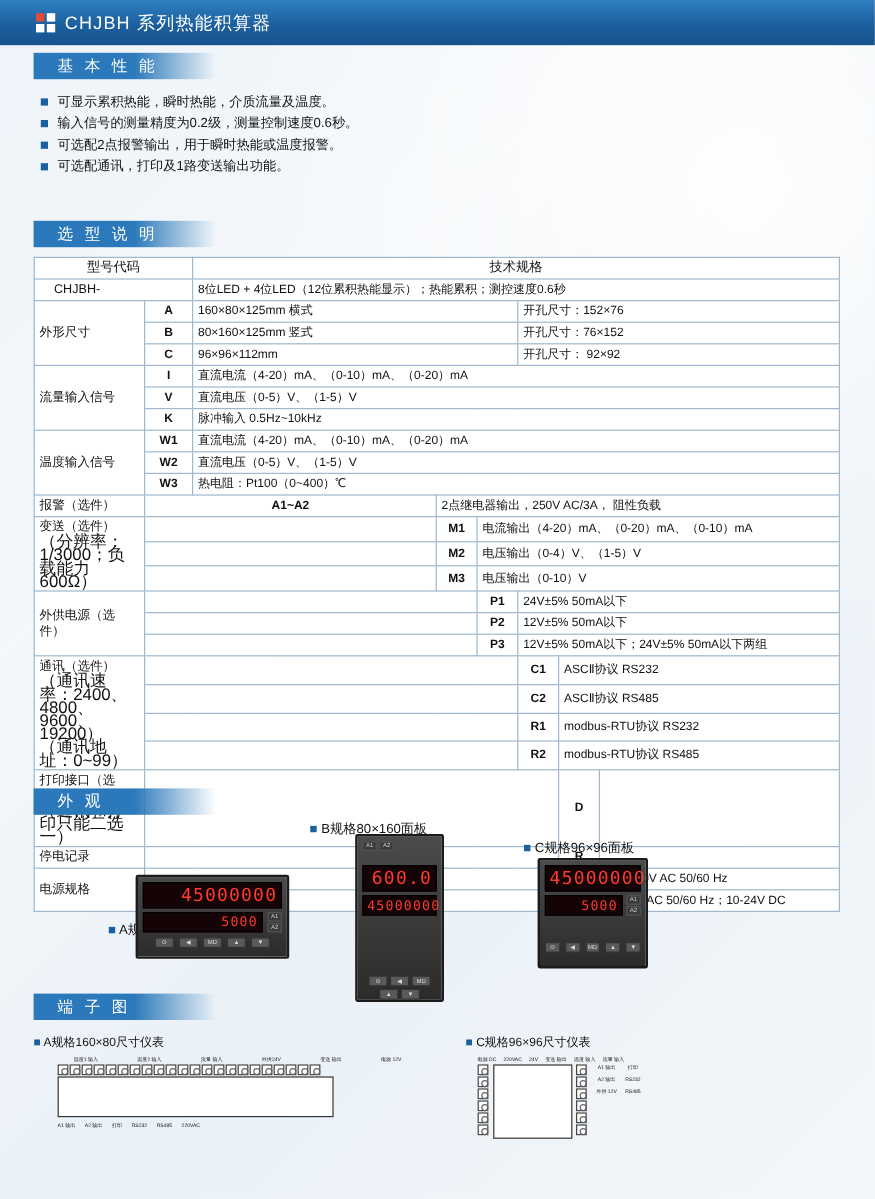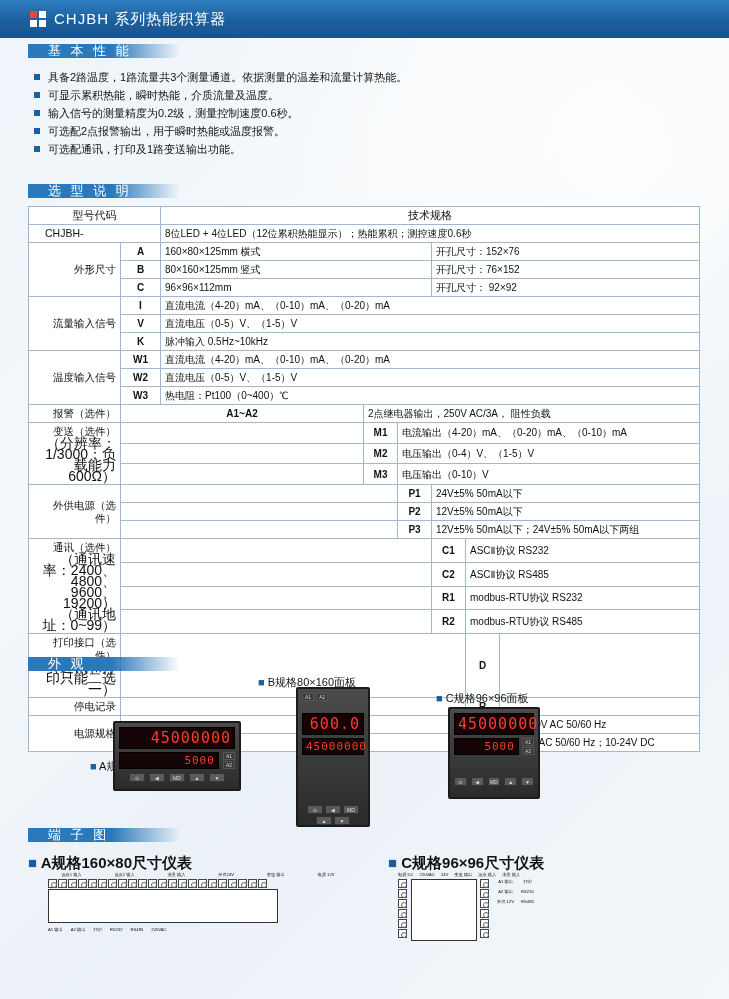--- a/index.html
+++ b/index.html
@@ -36,21 +36,21 @@
     content:""; position:absolute; inset:0;
     background:
       radial-gradient(circle at 85% 12%, rgba(255,255,255,.9) 0%, rgba(236,243,249,0) 40%),
       linear-gradient(135deg,#eef4f9 0%, #f5f8fb 30%, #eaf1f7 60%, #f3f7fa 100%);
     z-index:0;
   }
   .content { position:relative; z-index:1; }
 
   
   .sec-head {
-    margin:0 0 0 28px; width:152px; height:14px;
+    margin:0 0 0 28px; width:152px; height:22px;
     background:linear-gradient(90deg,#2b79ba 0%, #2b79ba 55%, rgba(43,121,186,0) 100%);
     color:#fff; font-size:13px; letter-spacing:3px;
     display:flex; align-items:center; padding-left:20px;
   }
   .sec-wrap { position:absolute; left:0; width:729px; }
 
   
   .bullets { margin:10px 0 0 34px; }
   .bullets li {
     list-style:none; font-size:11px; line-height:18px; color:#111;
@@ -59,21 +59,21 @@
   .bullets li:before{
     content:""; position:absolute; left:0; top:6px; width:6px; height:6px; background:#1a5fa0;
   }
   ul { margin:0; padding:0; }
 
   
   table.spec { border-collapse:collapse; margin-left:28px; width:672px; font-size:10px; }
   table.spec td {
     border:1px solid #9fb8ce; padding:2px 4px; background:#fff; height:17px; line-height:13px;
   }
-  td.lbl { background:#dfe9f2; text-align:right; width:92px; font-size:10.5px; }
+  td.lbl { background:#dfe9f2; text-align:left; width:92px; font-size:10.5px; }
   td.code { background:#fff; text-align:center; width:24px; font-weight:bold; }
   td.hdr { background:#c9dcea; text-align:center; font-weight:normal; font-size:11px; }
   .sub { font-size:14px; display:block; line-height:11px; }
 
   
   .appear-box { margin:8px 0 0 28px; width:672px; height:150px; position:relative; }
   .cap { font-size:11px; position:absolute; }
   .cap:before{ content:"■ "; color:#1a5fa0; }
 
   .panelA { position:absolute; left:85px; top:42px; width:128px; height:70px;
@@ -87,21 +87,21 @@
     letter-spacing:1px; text-align:right; padding:1px 3px; }
   .lcd.big { font-size:15px; }
   .lcd.small { font-size:11px; }
   .ledtag { background:#3a3a3a; color:#cfcfcf; font-size:5px; padding:0 2px; border:1px solid #555; }
   .btnrow { display:flex; gap:4px; margin-top:4px; justify-content:center; }
   .kbtn { width:16px; height:9px; background:#5a5a5a; border:1px solid #333; border-radius:1px;
     color:#ddd; font-size:5px; text-align:center; line-height:9px; }
 
   
   .term-box { margin:8px 0 0 28px; width:672px; height:122px; position:relative; }
-  .tcap { font-size:15px; position:absolute;font-weight:bold; }
+  .tcap { font-size:10px; position:absolute; }
   .tcap:before{ content:"■ "; color:#1a5fa0; }
   .diagram { position:absolute; }
   .tinytxt { font-size:4.2px; color:#111; line-height:5px; text-align:center; }
   .pinrow { display:flex; }
   .pin { width:9px; height:9px; border:1px solid #444; background:#fff; margin-right:1px;
     position:relative; }
   .pin:after{ content:""; position:absolute; left:2px; top:2px; width:4px; height:4px;
     border:1px solid #666; border-radius:50%; }
   .blockbox { border:1px solid #333; background:#fff; }
 </style>
@@ -117,21 +117,20 @@
   </div>
   <h1>CHJBH 系列热能积算器</h1>
 </div>
 
 <div class="page">
 <div class="content">
 
   <div class="sec-wrap" style="top:6px;">
     <div class="sec-head">基 本 性 能</div>
     <ul class="bullets">
-      <li>具备2路温度，1路流量共3个测量通道。依据测量的温差和流量计算热能。</li>
       <li>可显示累积热能，瞬时热能，介质流量及温度。</li>
       <li>输入信号的测量精度为0.2级，测量控制速度0.6秒。</li>
       <li>可选配2点报警输出，用于瞬时热能或温度报警。</li>
       <li>可选配通讯，打印及1路变送输出功能。</li>
     </ul>
   </div>
 
   <div class="sec-wrap" style="top:146px;">
     <div class="sec-head">选 型 说 明</div>
 

